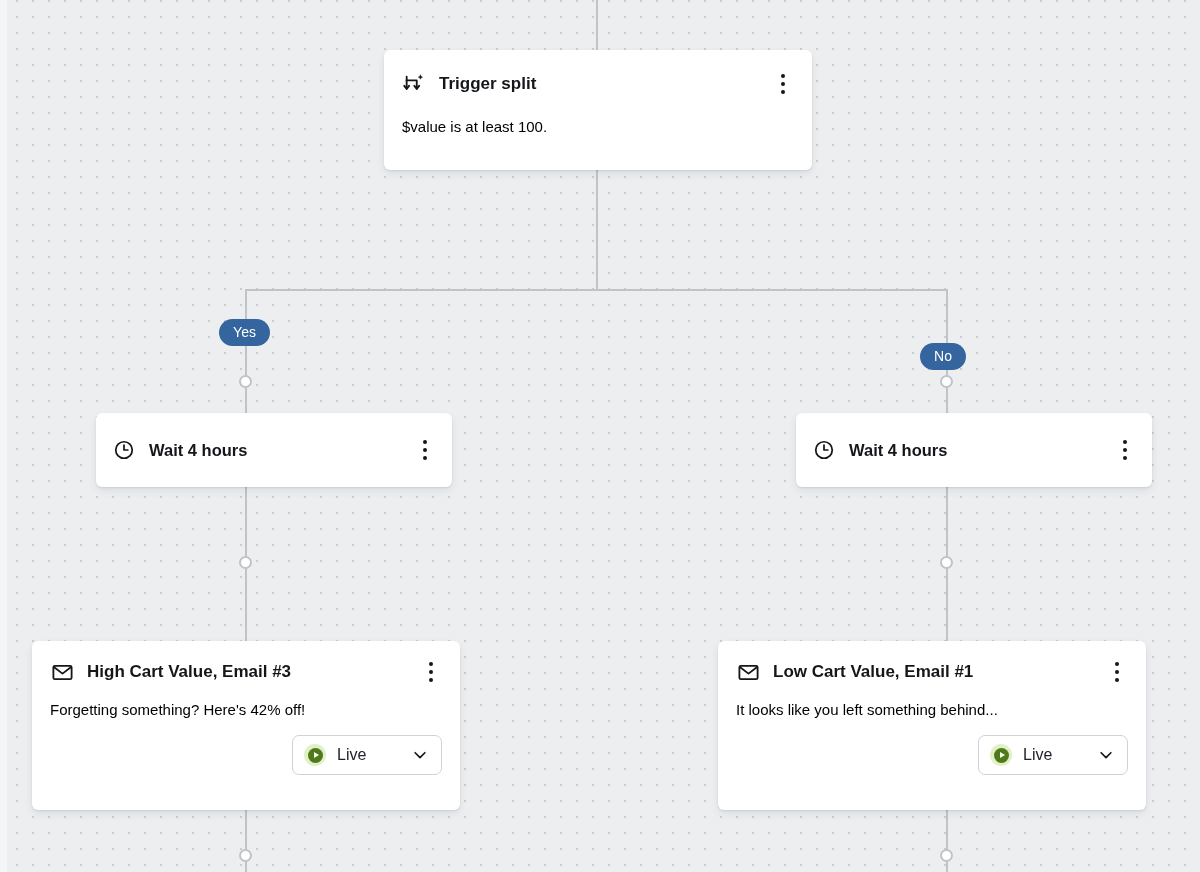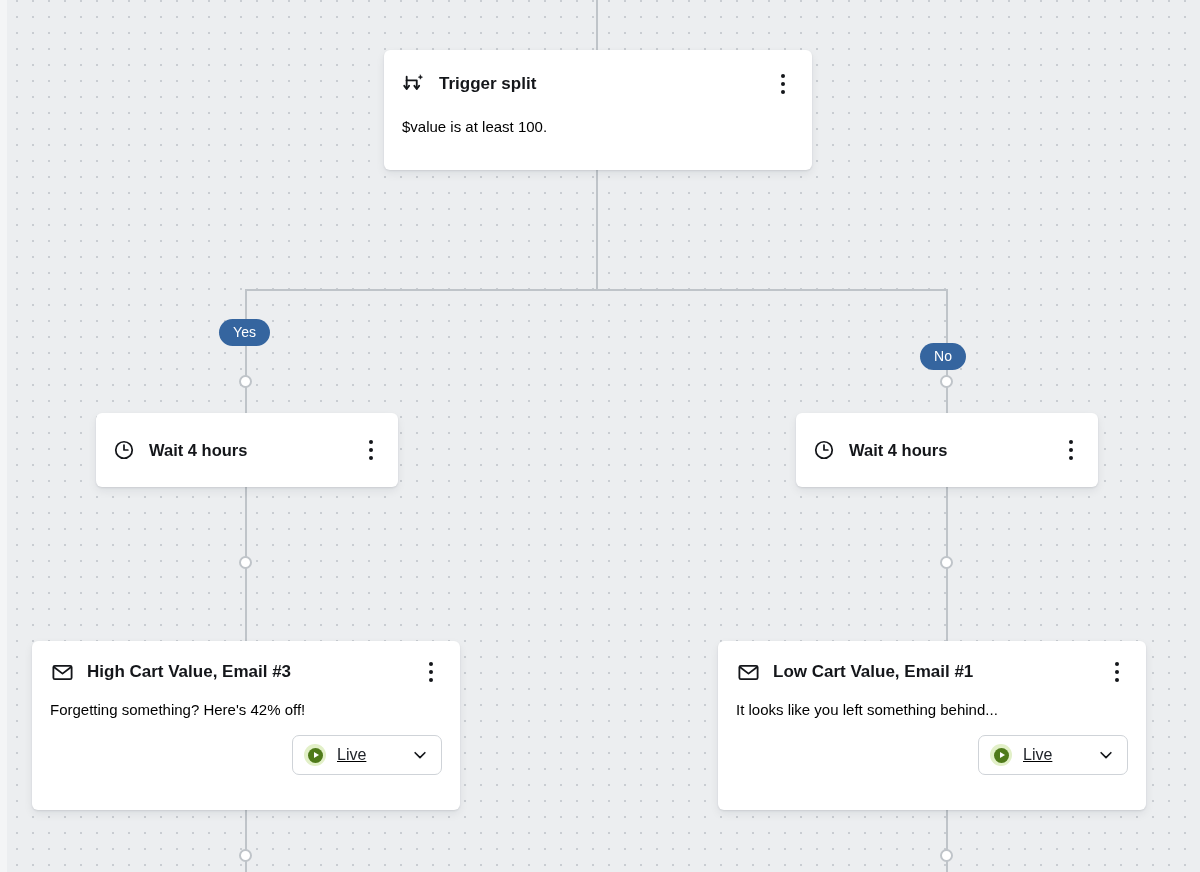--- a/index.html
+++ b/index.html
@@ -122,21 +122,21 @@
   
   #card-trigger {
     left: 384px; top: 50px;
     width: 428px; height: 120px;
   }
   #card-trigger .card-head { padding-top: 22px; }
   #card-trigger .card-body { padding-top: 22px; }
 
   
   .card-wait {
-    width: 302px; height: 74px;
+    width: 356px; height: 74px;
     display: flex;
     align-items: center;
   }
   .card-wait .card-head {
     padding: 0 16px;
     width: 100%;
   }
   .card-wait .card-title { font-size: 16.5px; }
   #card-wait-yes { left: 96px; top: 413px; }
   #card-wait-no  { left: 796px; top: 413px; }
@@ -160,21 +160,20 @@
   .status-select {
     display: flex;
     align-items: center;
     gap: 11px;
     border: 1px solid #cfd3d8;
     border-radius: 7px;
     background: #ffffff;
     padding: 8px 12px 8px 11px;
     min-width: 150px;
     cursor: pointer;
-    text-decoration: underline;
   }
 
   .live-dot {
     flex: 0 0 auto;
     width: 22px; height: 22px;
     border-radius: 50%;
     background: #e2f0c8;
     display: flex;
     align-items: center;
     justify-content: center;

